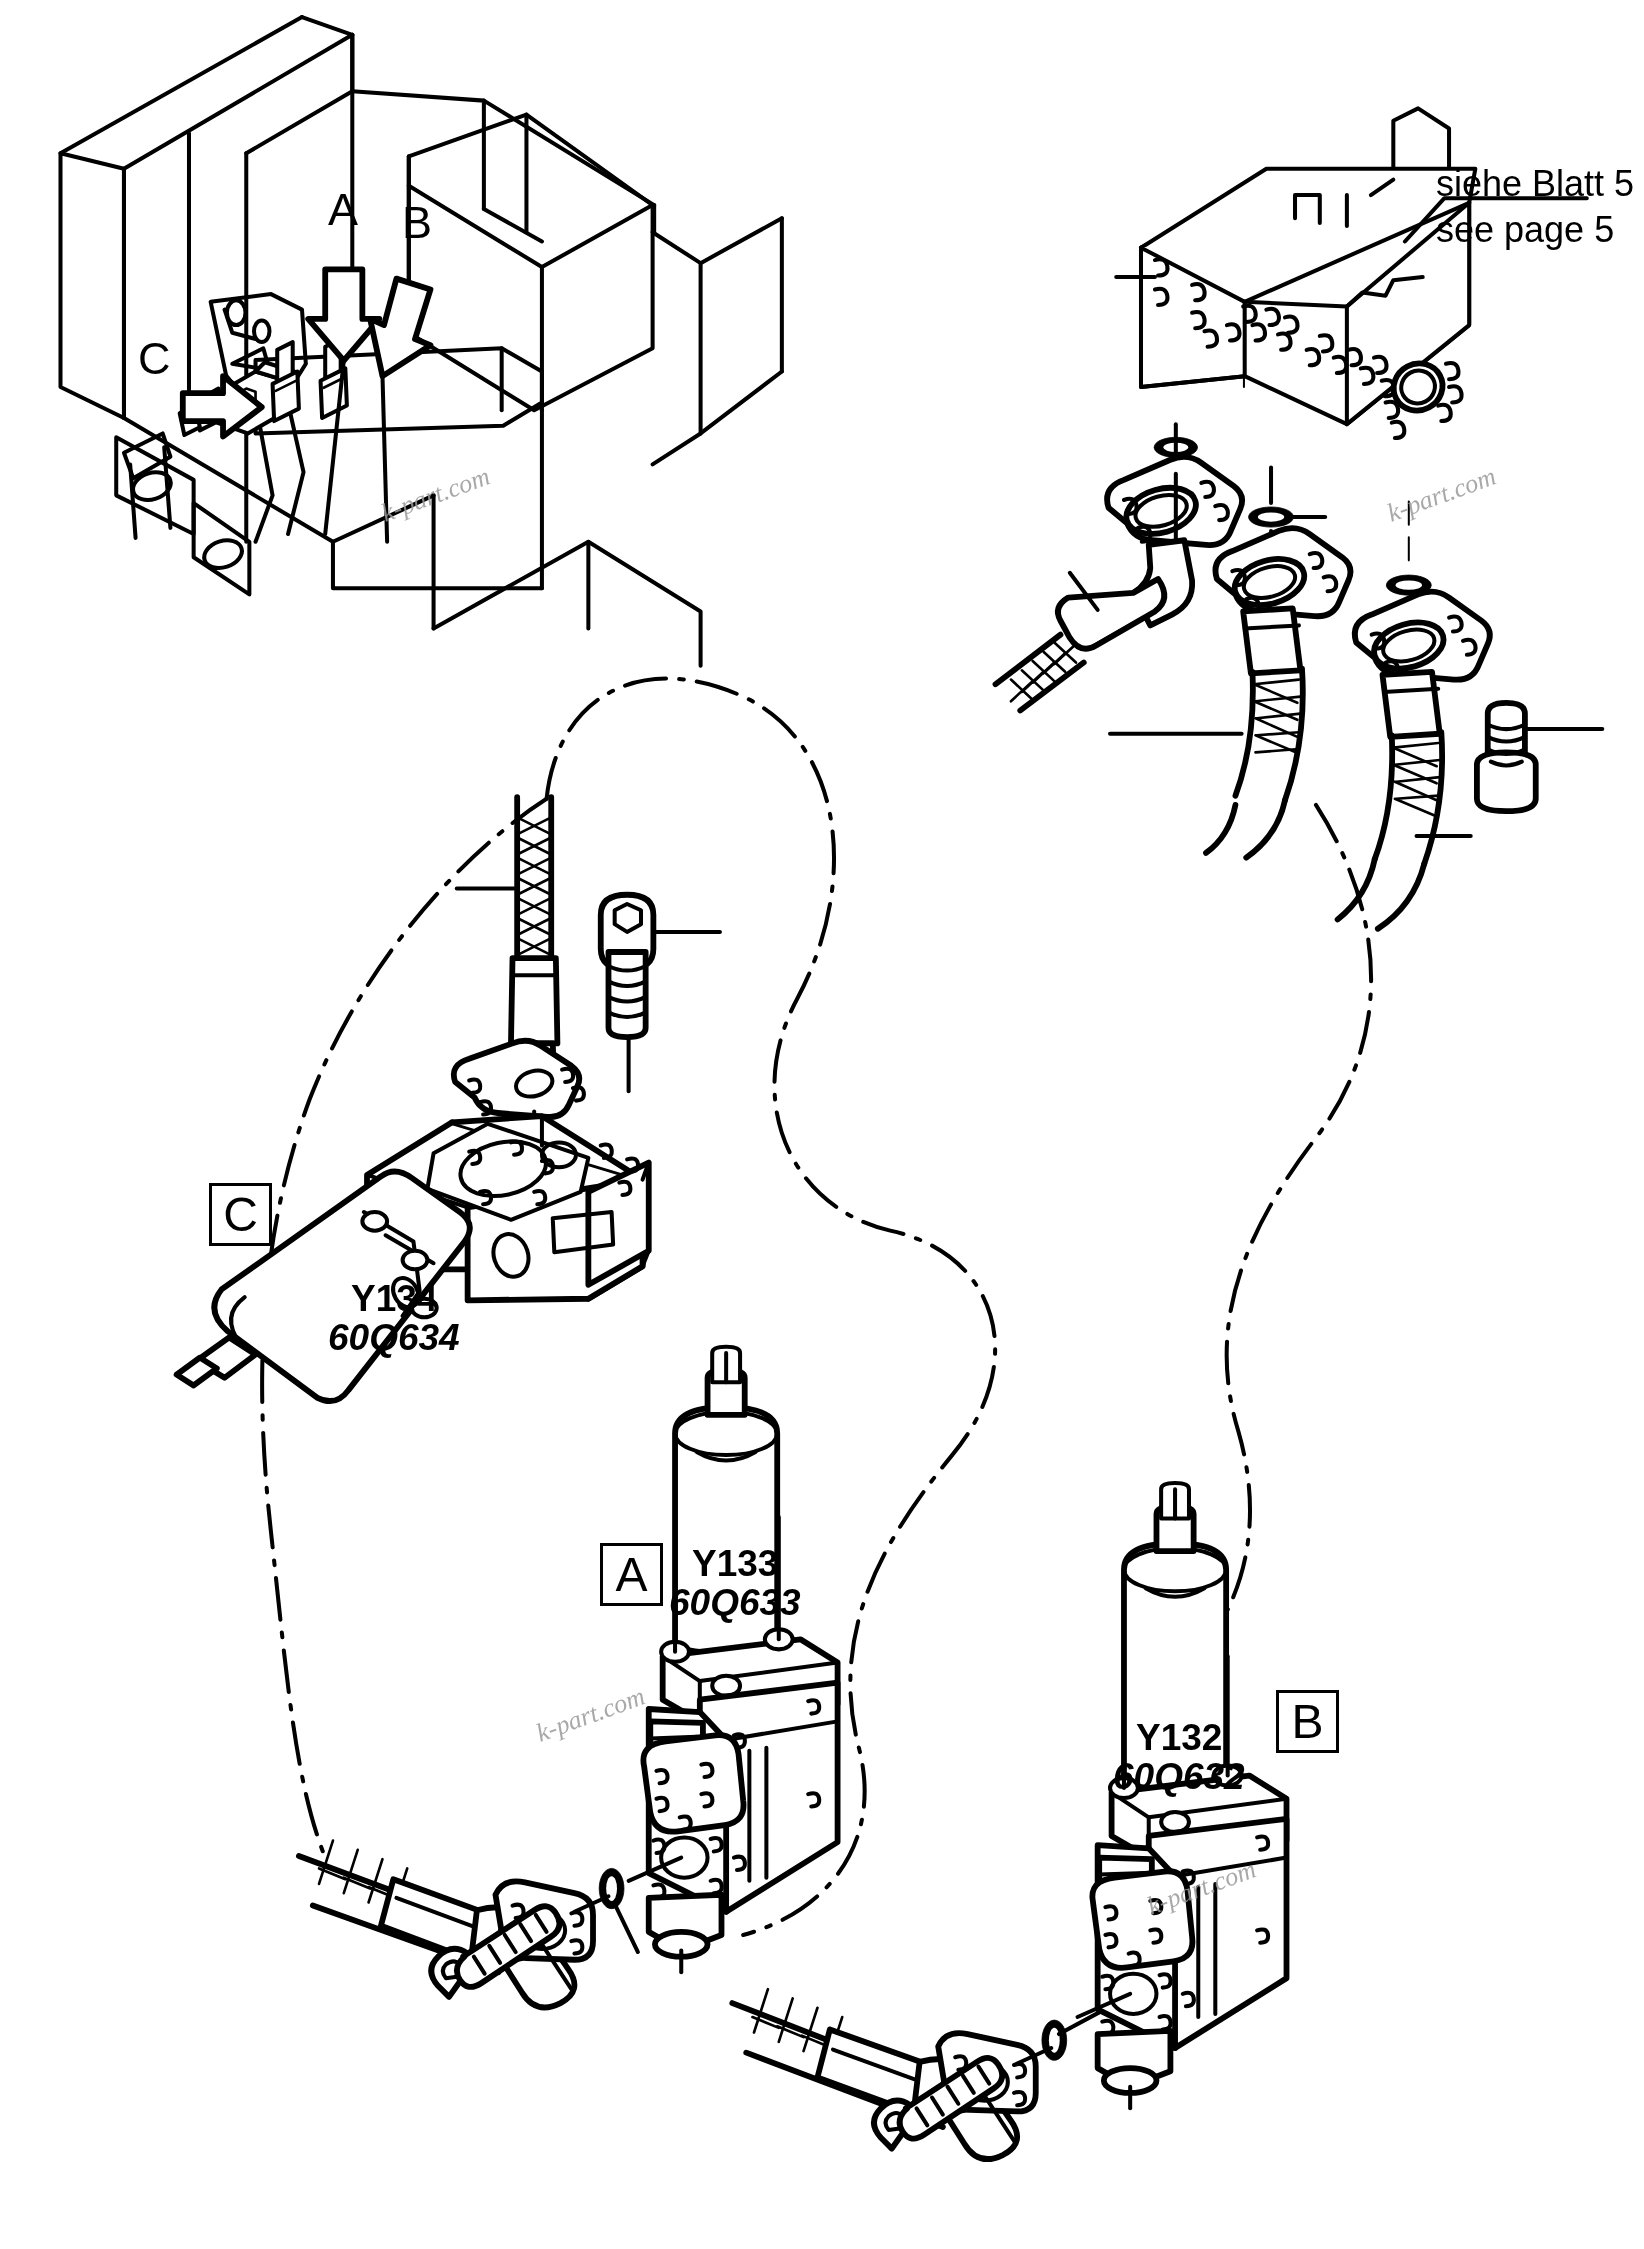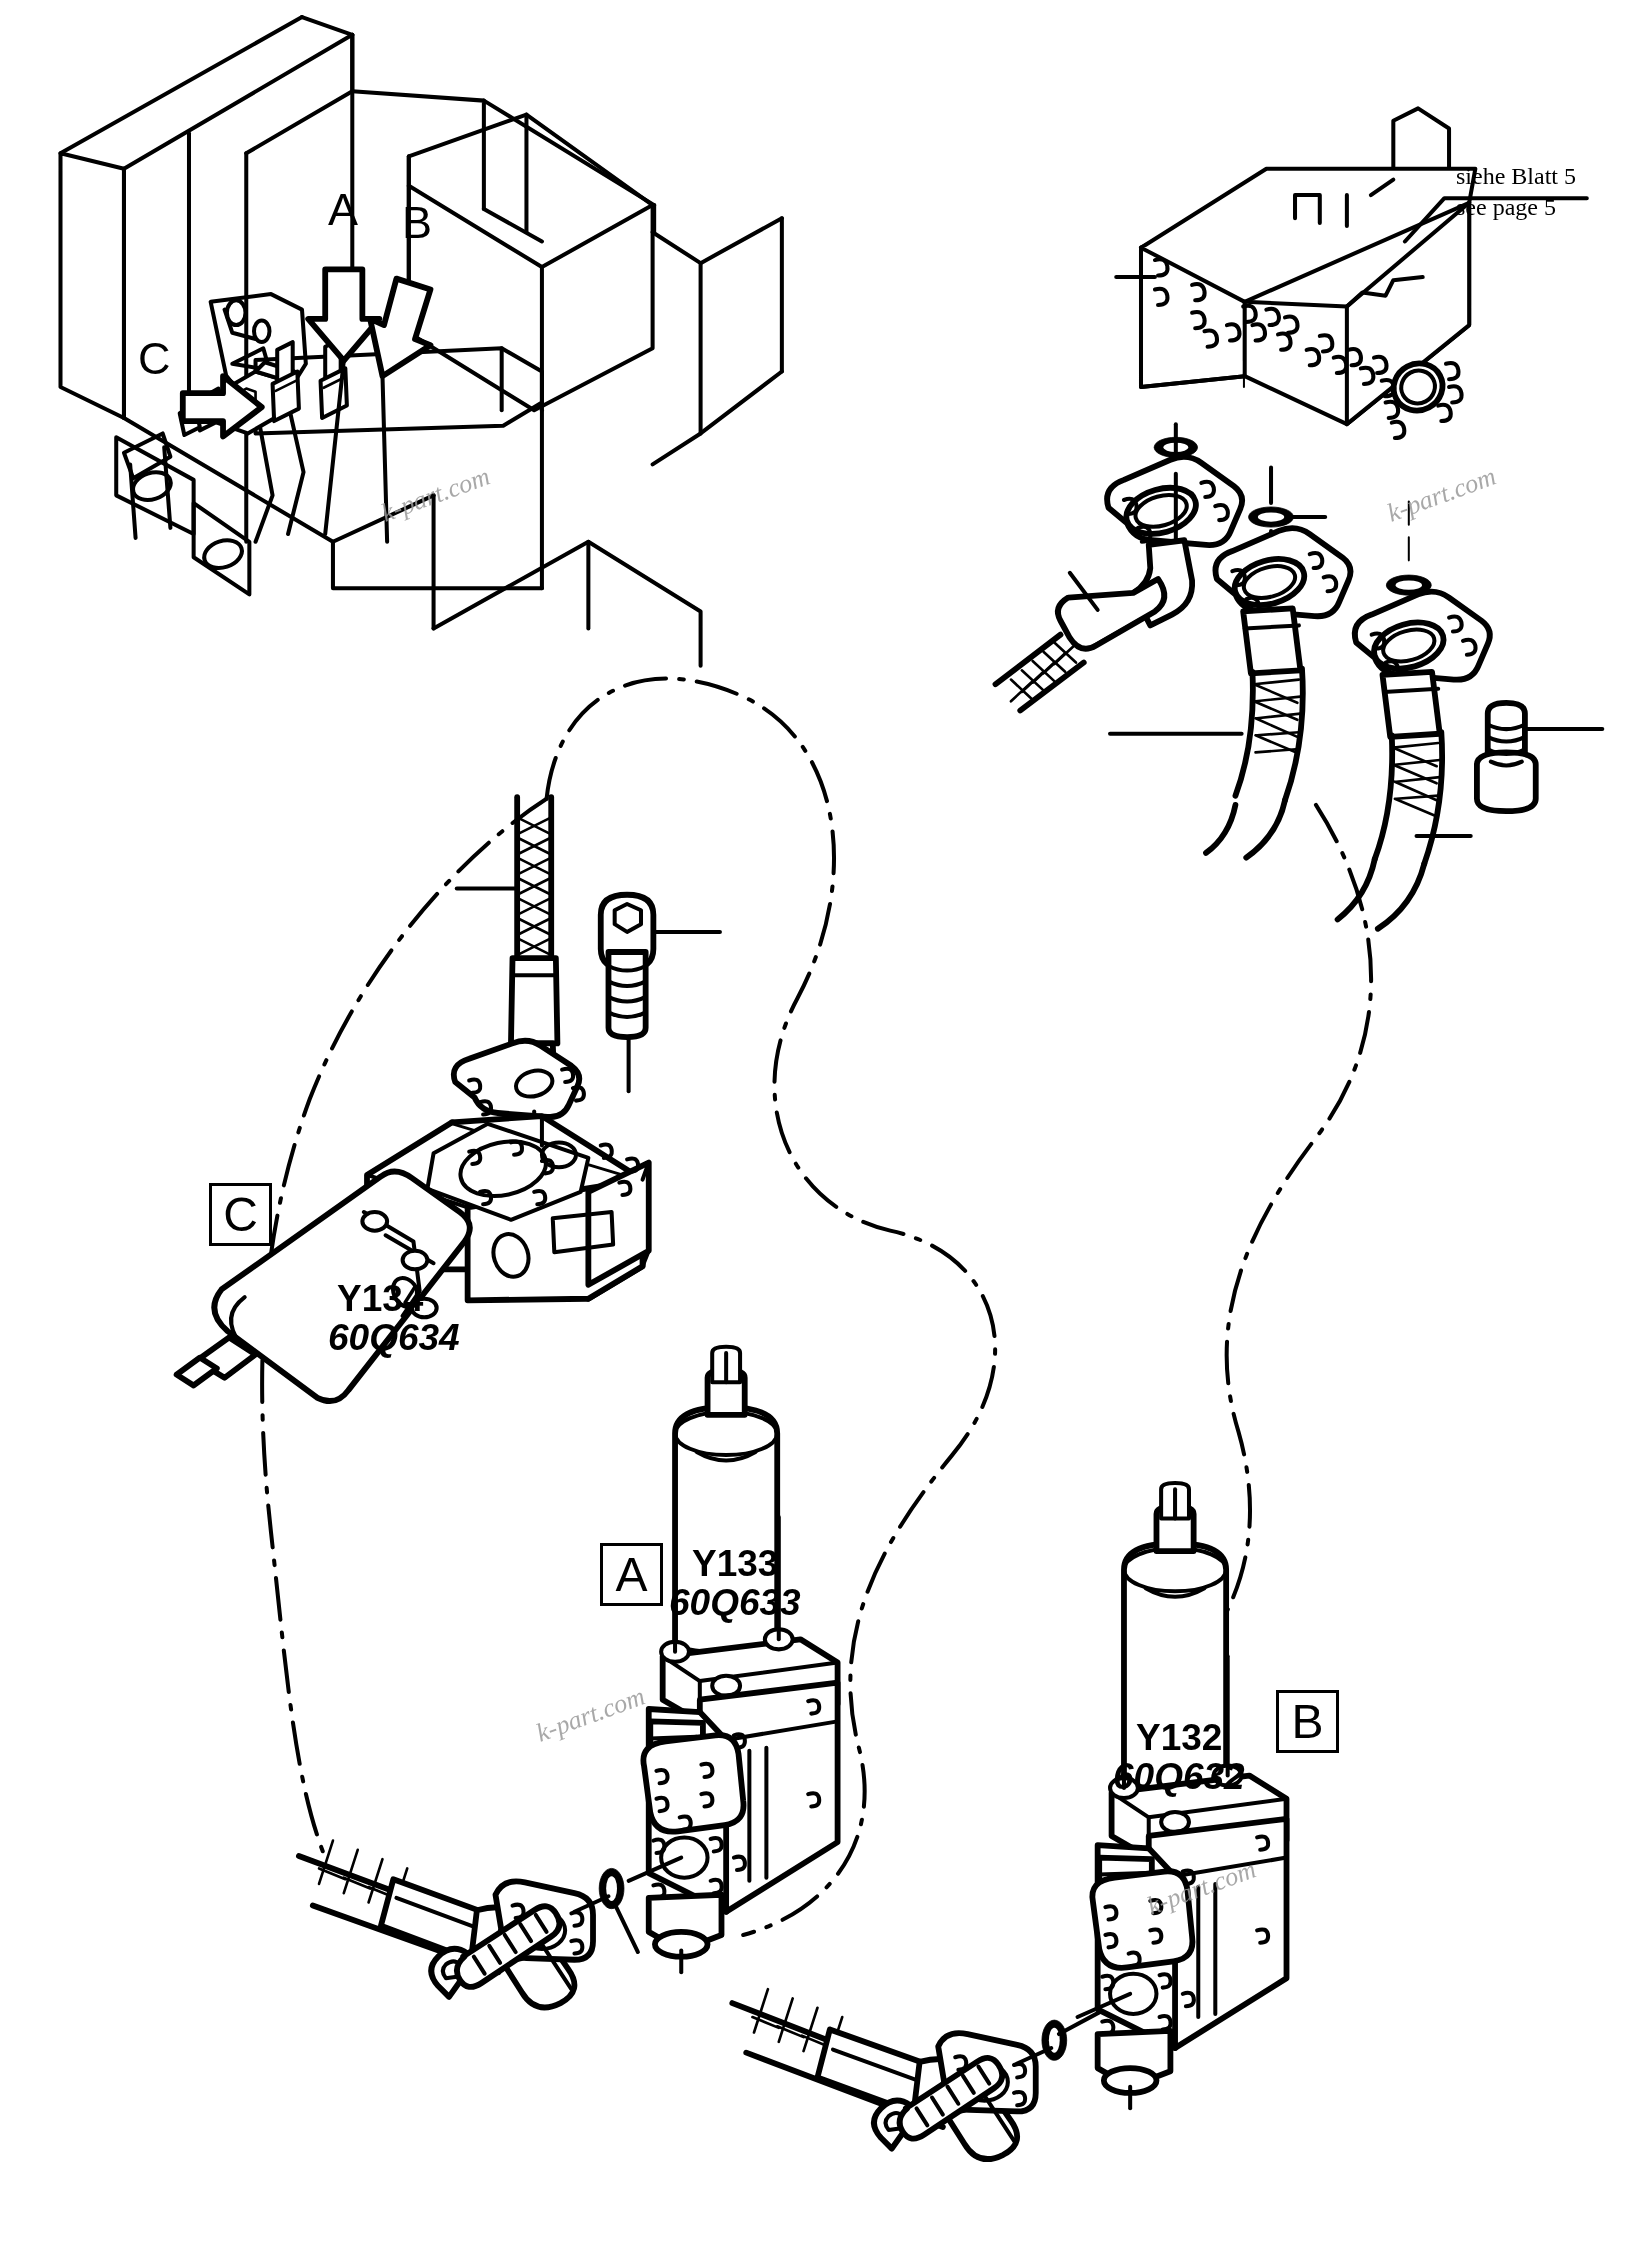--- a/index.html
+++ b/index.html
@@ -11,22 +11,22 @@
 
   .callout-box{position:absolute;border:3.9px solid #000;background:#fff;
     display:flex;align-items:center;justify-content:center;
     font-size:48px;font-weight:400;line-height:1;font-family:"Liberation Sans",sans-serif;}
 
   .partlabel{position:absolute;font-weight:bold;letter-spacing:0px;
     font-family:"Liberation Sans",sans-serif;white-space:nowrap;line-height:1.06;}
   .partlabel .ln1{display:block;}
   .partlabel .ln2{display:block;font-style:italic;}
 
-  .noteblock{position:absolute;font-size:24px;line-height:1.28;white-space:nowrap;
-    font-family:Liberation Serif, serif;margin-left:20px;}
+  .noteblock{position:absolute;font-size:36px;line-height:1.28;white-space:nowrap;
+    font-family:Liberation Sans, sans-serif;}
 
   .wm{position:absolute;color:#9a9a9a;font-size:26px;font-style:italic;
       font-family:"Liberation Serif",serif;white-space:nowrap;
       opacity:.85;pointer-events:none;}
 
   .insetletter{position:absolute;font-size:45px;font-family:"Liberation Sans",sans-serif;}
 </style>
 </head>
 <body>
 
@@ -637,21 +637,21 @@
     <span>C</span>
   </div>
   <div class="callout-box" style="left:600px;top:1543px;width:57px;height:57px;">
     <span>A</span>
   </div>
   <div class="callout-box" style="left:1276px;top:1690px;width:57px;height:57px;">
     <span>B</span>
   </div>
 
   <div class="partlabel" style="left:328px;top:1279px;font-size:37px;">
-    <span class="ln1" style="margin-left:9px;">Y134</span>
+    <span class="ln1" style="margin-left:23px;">Y134</span>
     <span class="ln2">60Q634</span>
   </div>
 
   <div class="partlabel" style="left:669px;top:1532px;font-size:37px;margin-top:12px;">
     <span class="ln1" style="margin-left:23px;">Y133</span>
     <span class="ln2">60Q633</span>
   </div>
 
   <div class="partlabel" style="left:1113px;top:1684px;font-size:37px;margin-top:34px;">
     <span class="ln1" style="margin-left:23px;">Y132</span>

